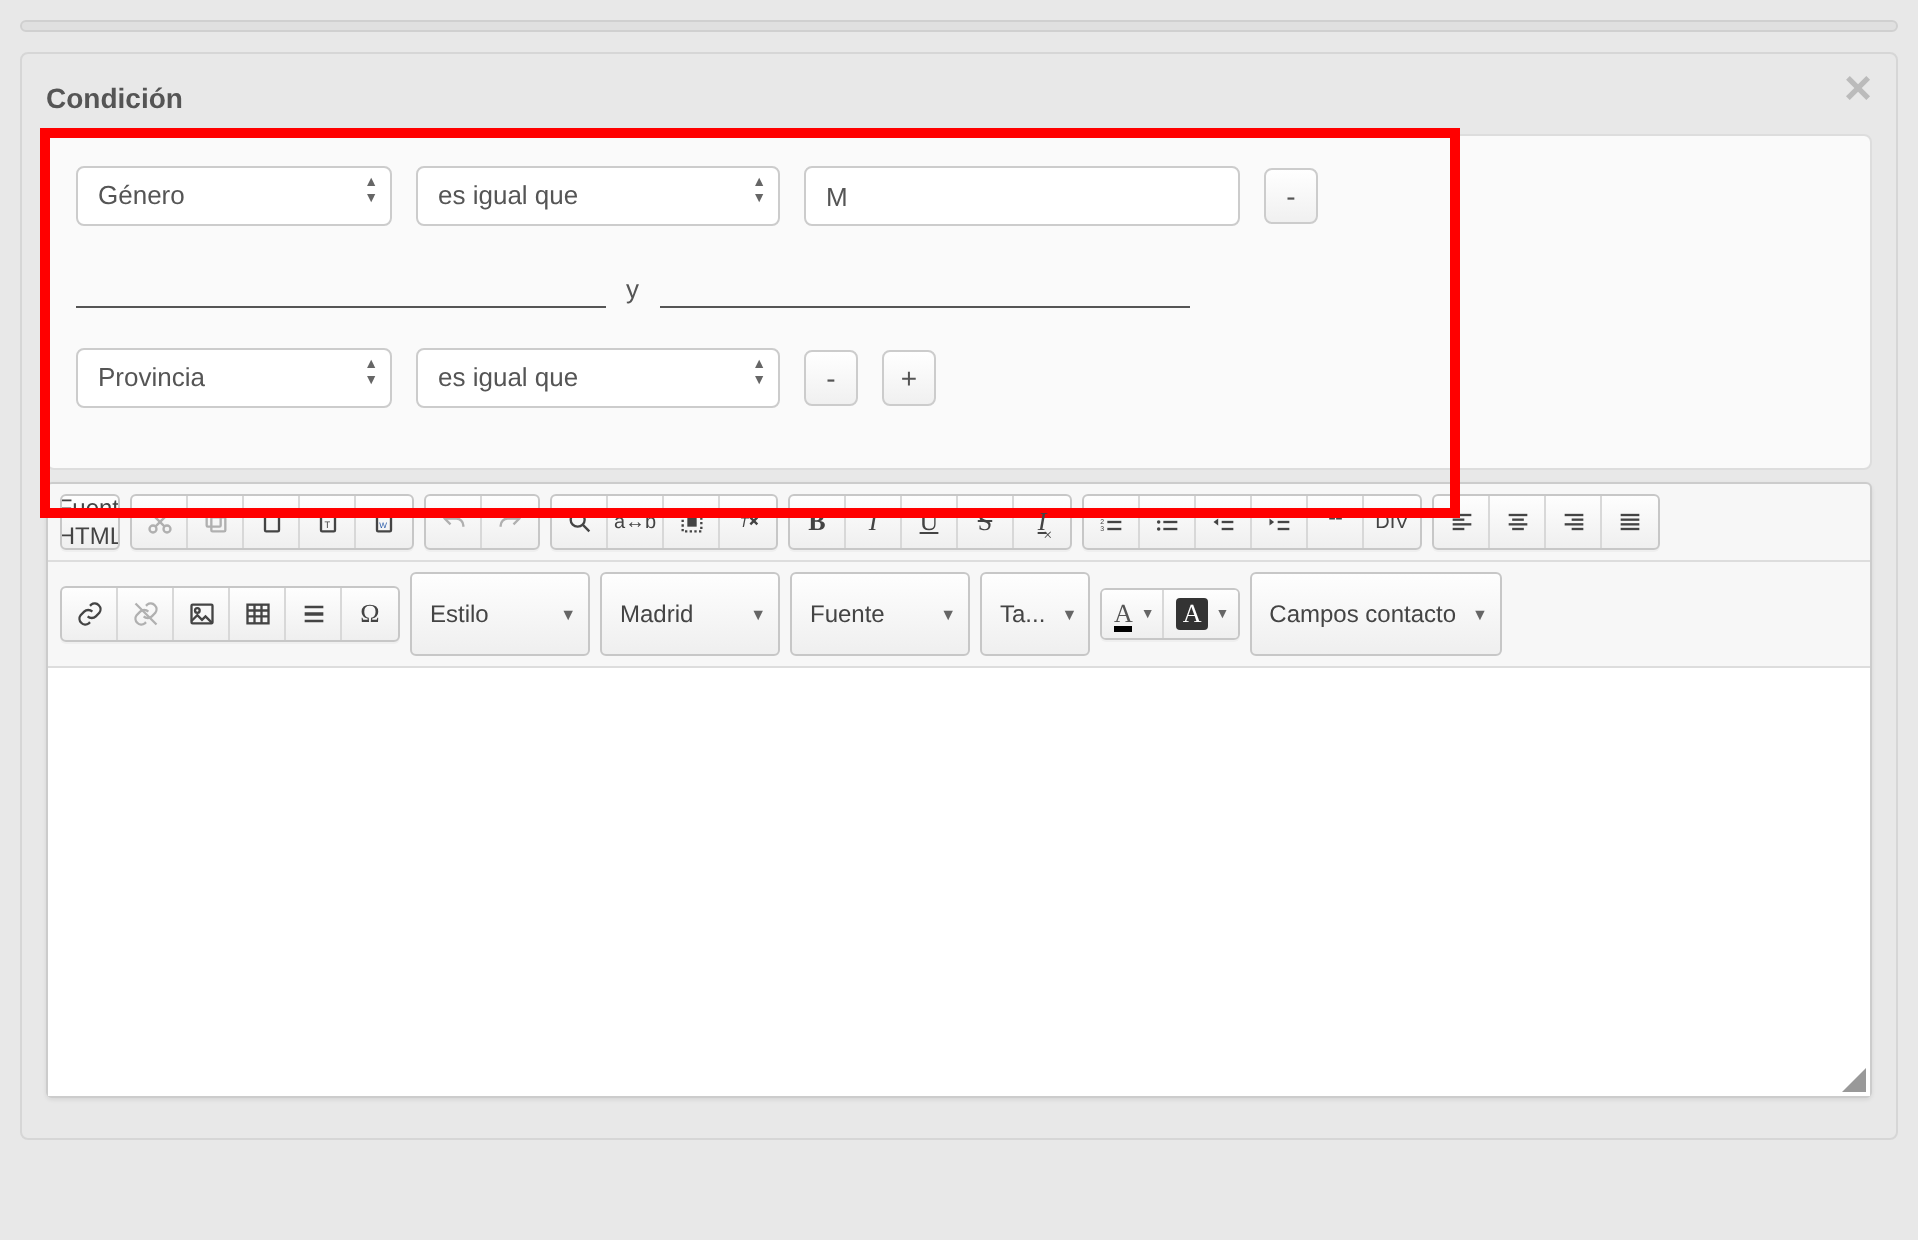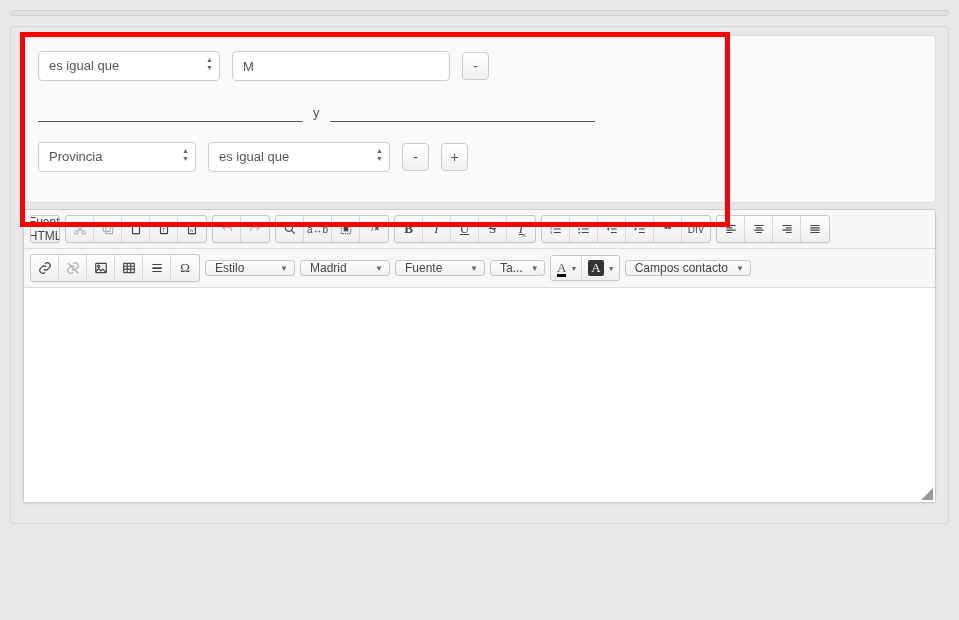--- a/index.html
+++ b/index.html
@@ -176,21 +176,21 @@
     gap: 5px;
     padding: 0 9px;
     height: 26px;
     font-size: 12px;
     color: #444;
   }
   .combo {
     display: inline-flex;
     align-items: center;
     justify-content: space-between;
-    height: 16px;
+    height: 42px;
     border: 1px solid #c7c7c7;
     border-radius: 3px;
     background: linear-gradient(#fefefe,#efefef);
     padding: 0 6px 0 9px;
     font-size: 12px;
     color: #444;
     cursor: pointer;
     gap: 8px;
   }
   .combo .caret { font-size: 8px; color: #666; }
@@ -255,25 +255,33 @@
   .sub { font-size: 10px; }
 </style>
 </head>
 <body>
 
 <div class="top-strip"></div>
 
 <div class="outer-panel">
 
   <span class="close-x">×</span>
+  <div class="section-title">Condición</div>
 
   <div class="cond-box">
     <div class="red-highlight"></div>
 
     <div class="cond-row">
+      <div class="select field">
+        <span>Género</span>
+        <span class="select-arrows">
+            <span>▲</span>
+            <span>▼</span>
+          </span>
+      </div>
       <div class="select op">
         <span>es igual que</span>
         <span class="select-arrows">
             <span>▲</span>
             <span>▼</span>
           </span>
       </div>
       <input class="text-input" value="M" style="">
       <button class="sq-btn">-</button>
     </div>

